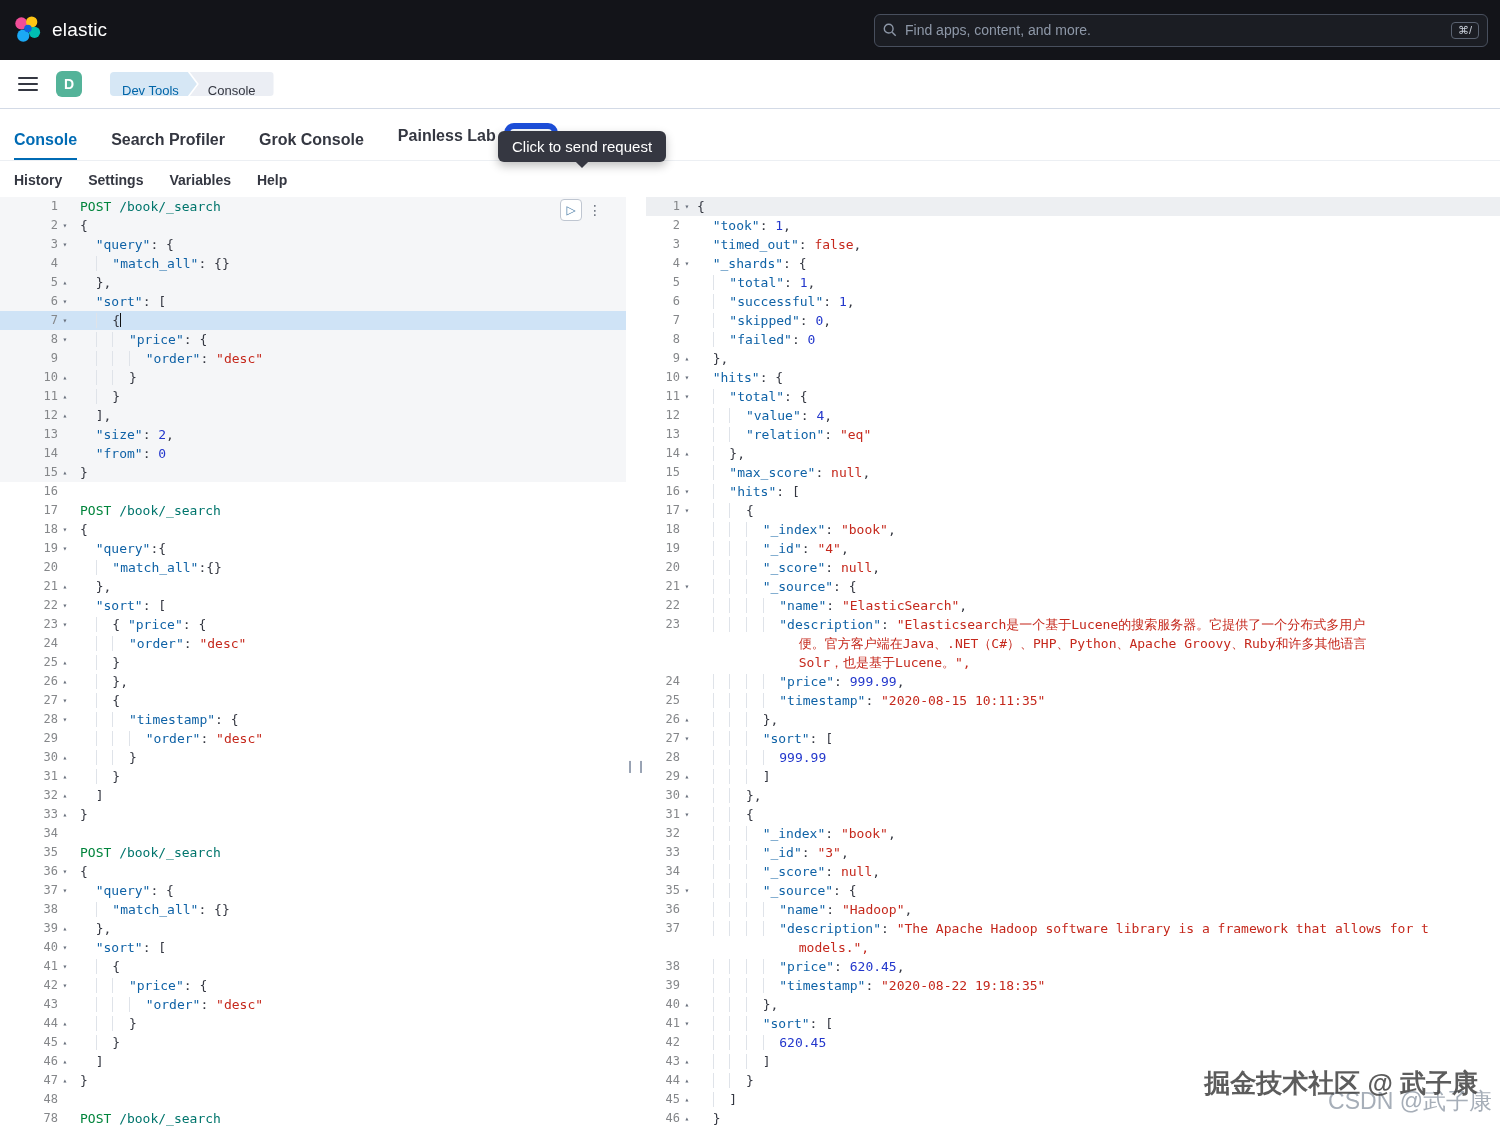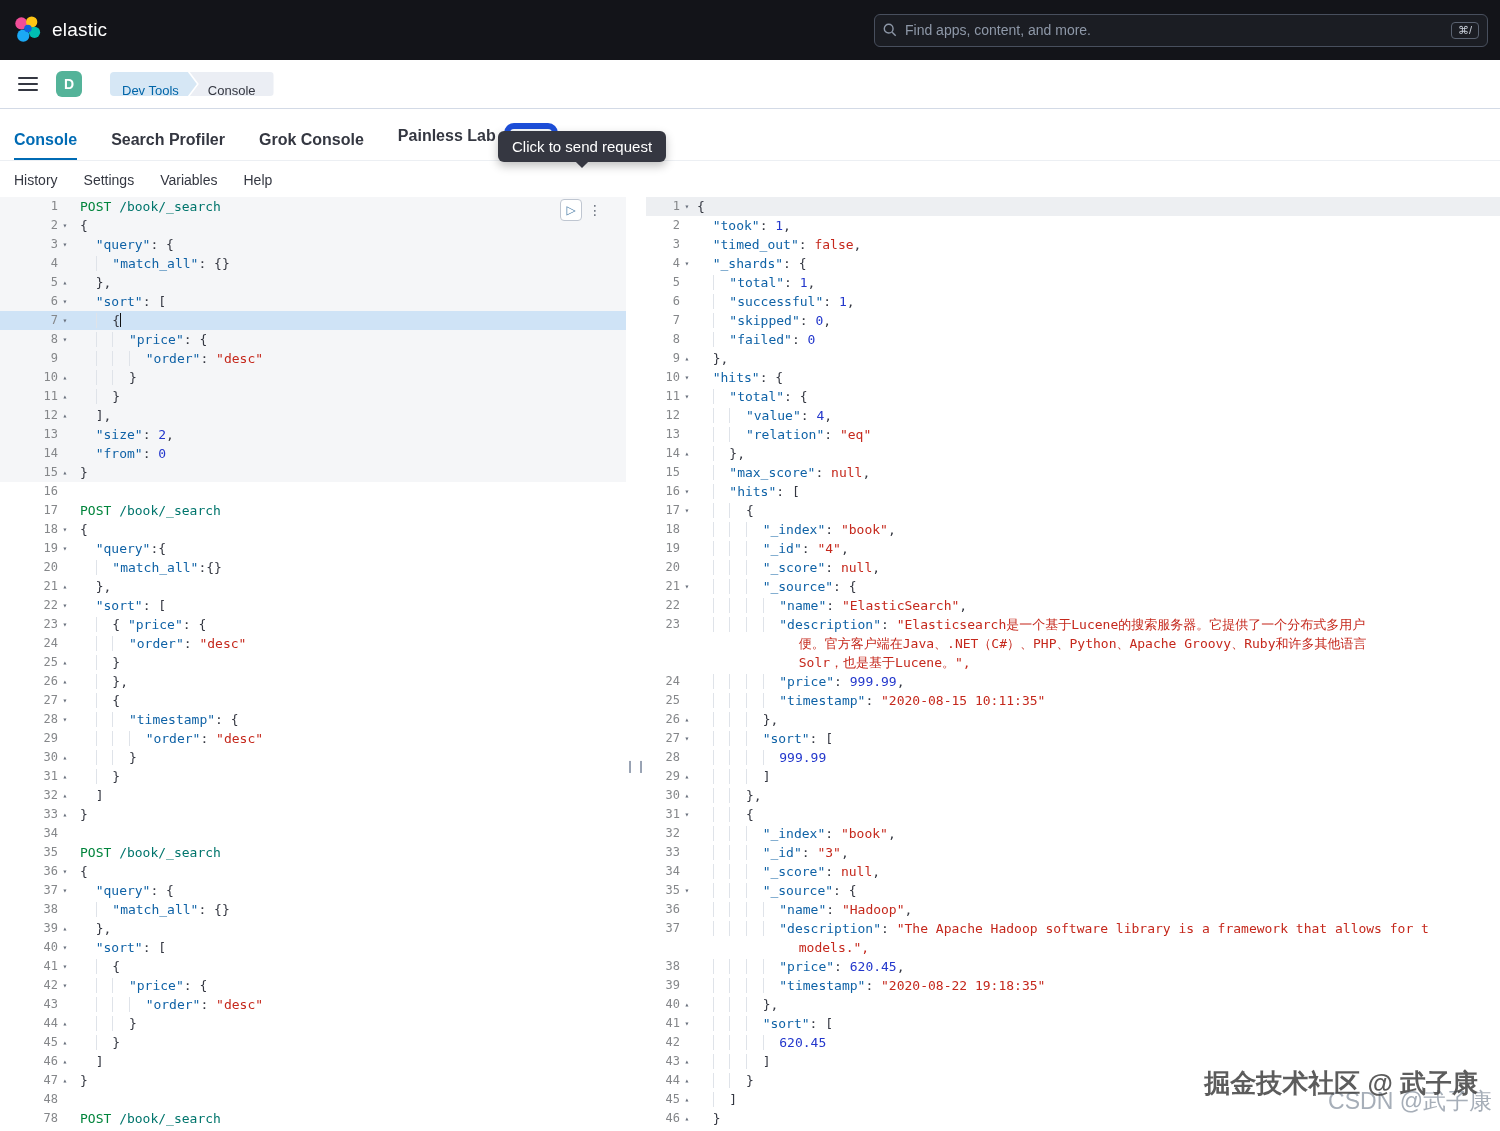--- a/index.html
+++ b/index.html
@@ -47,21 +47,21 @@
   
   .tabsbar{display:flex;align-items:flex-end;gap:34px;padding:14px 0 0 14px;
     border-bottom:1px solid #eceff3;}
   .tab{font-size:16px;font-weight:600;color:#343741;padding-bottom:11px;cursor:pointer;
     display:flex;align-items:center;gap:8px;}
   .tab.active{color:var(--c-accent);box-shadow:inset 0 -2px 0 var(--c-accent);}
   .beta{font-size:9px;font-weight:bold;letter-spacing:.6px;border:6px solid #1d4ed8;
     background:#f5f7fa;color:#343741;border-radius:10px;padding:2px 8px;}
   
   .menubar{display:flex;gap:26px;padding:11px 14px 9px 14px;}
-  .menubar .mitem{font-size:14px;color:#343741;font-weight:400;cursor:pointer;}
+  .menubar .mitem{font-size:14px;color:#343741;font-weight:700;cursor:pointer;}
   
   .editor{display:flex;height:948px;background:#fff;position:relative;}
   .pane{overflow:hidden;position:relative;}
   .pane.left{width:626px;flex:0 0 auto;}
   .pane.right{flex:1 1 auto;}
   .splitter{width:20px;flex:0 0 auto;position:relative;cursor:col-resize;}
   .splitter .handle{position:absolute;top:60%;left:50%;transform:translate(-50%,-50%);
     color:#98a2b3;font-size:12px;letter-spacing:1px;}
   .crow{display:flex;height:19px;line-height:19px;
     font-family:"DejaVu Sans Mono","Liberation Mono",monospace;font-size:13px;}

